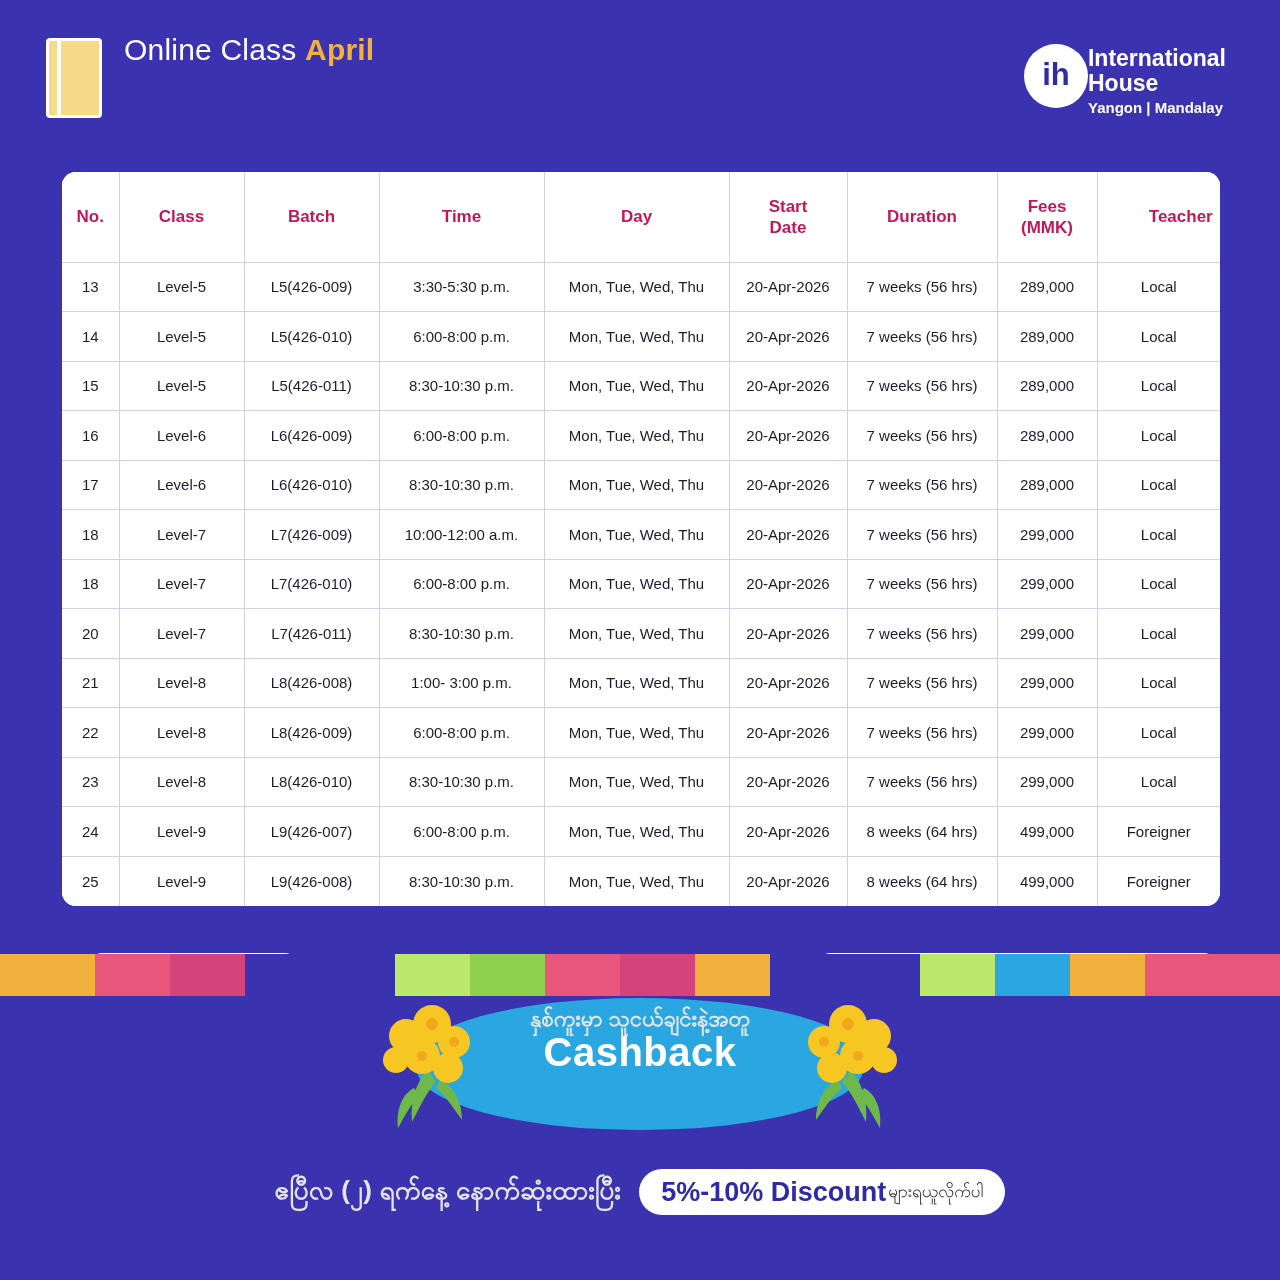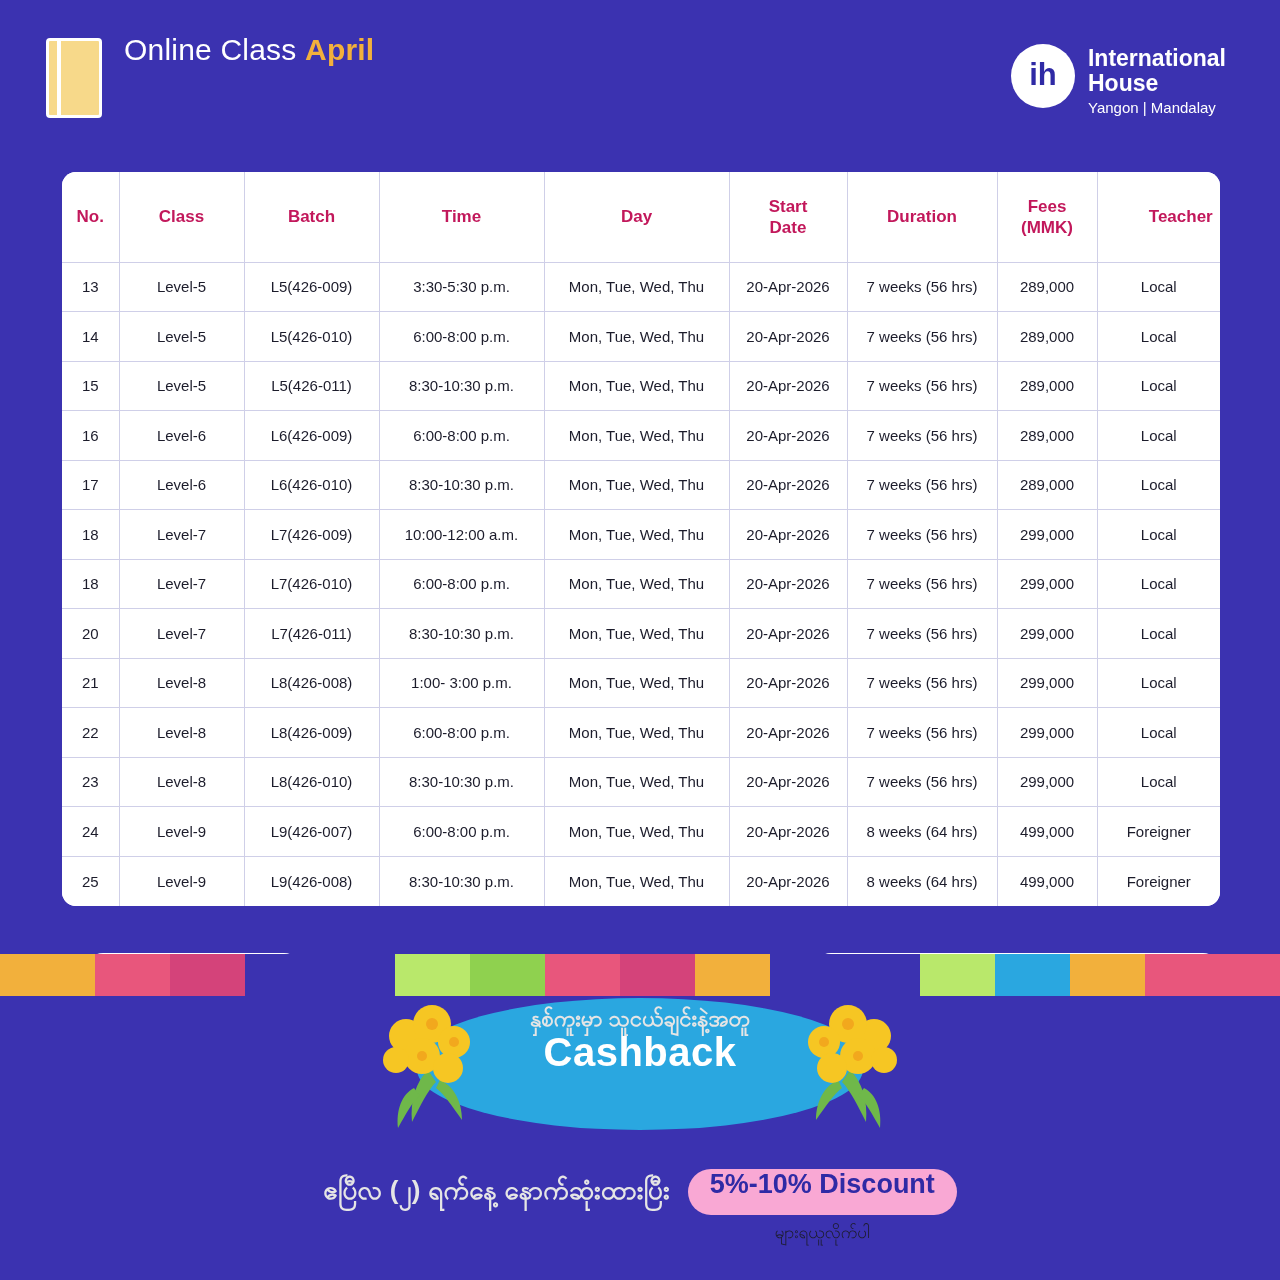--- a/index.html
+++ b/index.html
@@ -54,21 +54,20 @@
     font-weight: 700;
     line-height: 46px;
     letter-spacing: .2px;
   }
 
   .logo {
     position: absolute;
     right: 14px; top: 14px;
     display: flex;
     align-items: flex-start;
-    gap: 13px;
   }
   .logo-circle {
     width: 64px; height: 64px;
     border-radius: 50%;
     background: #ffffff;
     position: relative;
     flex: 0 0 auto;
   }
   .logo-circle span {
     position: absolute;
@@ -76,21 +75,21 @@
     transform: translateY(-52%);
     text-align: center;
     font-size: 31px;
     font-weight: 700;
     color: #2f2aa5;
     font-family: "Liberation Sans", sans-serif;
   }
   .logo-text { padding-top: 2px; }
   .logo-l1 { font-size: 23px; color: #fff; font-weight: 700; line-height: 25px; }
   .logo-l2 { font-size: 23px; color: #fff; font-weight: 700; line-height: 25px; }
-  .logo-l3 { font-size: 15px; color: #fff; font-weight: 400; line-height: 22px; margin-top: 1px; }
+  .logo-l3 { font-size: 15px; color: #fff; font-weight: 700; line-height: 22px; margin-top: 1px; }
 
   
   .table-wrap {
     position: absolute;
     left: 62px; top: 172px;
     width: 1158px;
     background: #ffffff;
     border-radius: 14px;
     overflow: hidden;
   }
@@ -226,27 +225,26 @@
     gap: 18px;
   }
   .bottom-mm {
     color: #e5e5e5;
     font-size: 26px;
     font-weight: 700;
     letter-spacing: .3px;
   }
   .disc-pill {
     height: 46px;
-    background: #f9a8d4;
+    background: #ffffff;
     border-radius: 24px;
     display: flex;
     align-items: center;
-    gap: 21px;
+    gap: 2px;
     padding: 0 22px;
-    flex-direction: column;
   }
   .disc-main { color: #2f2aa5; font-size: 27px; font-weight: 700; }
   .disc-sub { color: #1c1c2b; font-size: 17px; font-weight: 400; }
 
   
   .strip {
     position: absolute;
     left: 0; bottom: 0;
     width: 1280px; height: 42px;
     display: flex;

